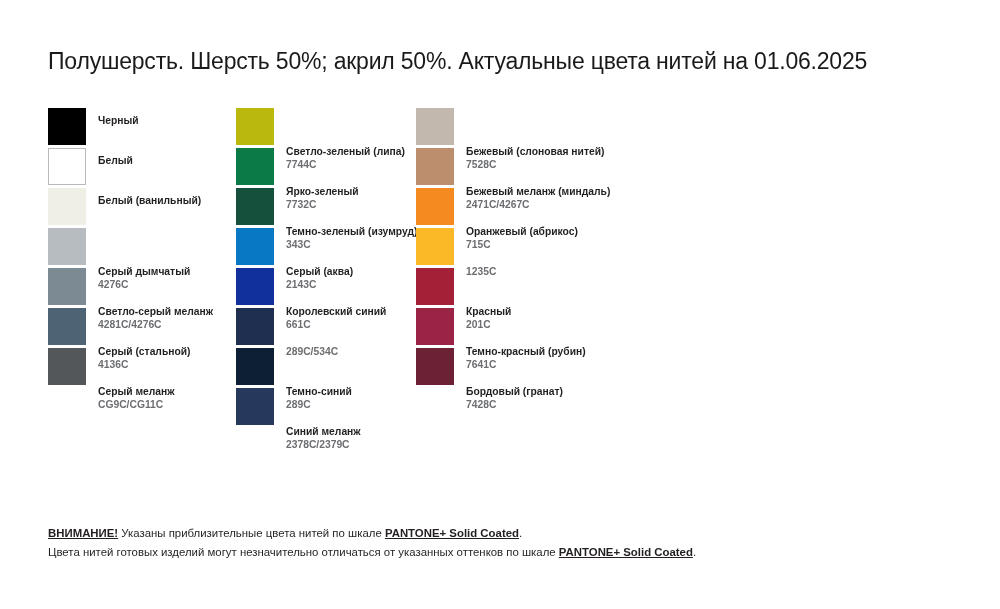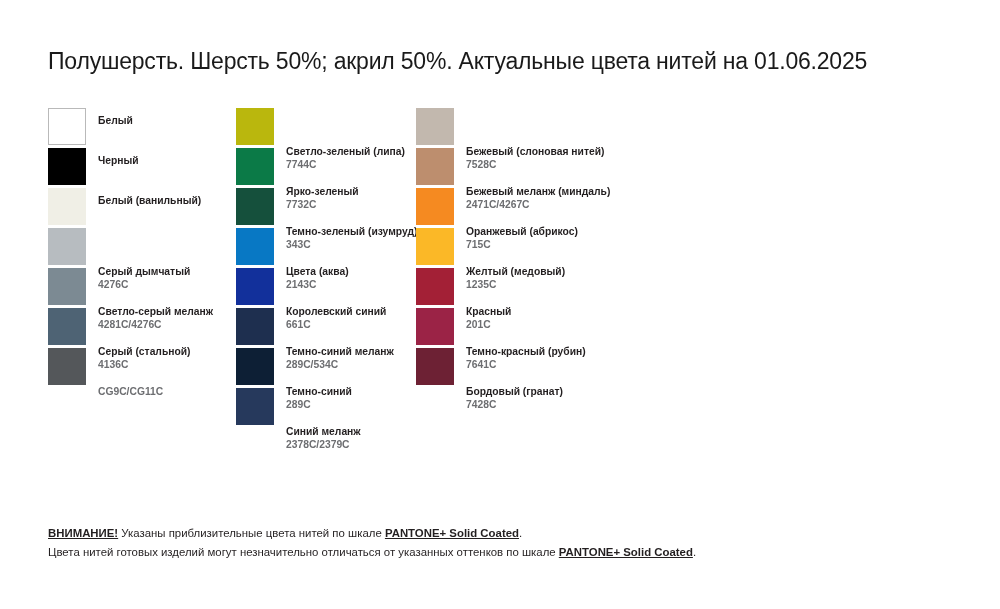--- a/index.html
+++ b/index.html
@@ -102,29 +102,29 @@
 </head>
 <body>
 
 <div class="page">
 
   <div class="title">Полушерсть. Шерсть 50%; акрил 50%. Актуальные цвета нитей на 01.06.2025</div>
 
   <div class="columns">
     <div class="column col-0">
         <div class="swatch-row row-single">
+          <div class="swatch" style="background: rgb(0, 0, 0);"></div>
+          <div class="labels">
+            <div class="name">Черный</div>
+          </div>
+        </div>
+        <div class="swatch-row row-single">
           <div class="swatch bordered" style="background: rgb(255, 255, 255);"></div>
           <div class="labels">
             <div class="name">Белый</div>
-          </div>
-        </div>
-        <div class="swatch-row row-single">
-          <div class="swatch" style="background: rgb(0, 0, 0);"></div>
-          <div class="labels">
-            <div class="name">Черный</div>
           </div>
         </div>
         <div class="swatch-row row-single">
           <div class="swatch" style="background: rgb(240, 239, 230);"></div>
           <div class="labels">
             <div class="name">Белый (ванильный)</div>
           </div>
         </div>
         <div class="swatch-row row-double">
           <div class="swatch" style="background: rgb(183, 188, 192);"></div>
@@ -143,20 +143,21 @@
         <div class="swatch-row row-double">
           <div class="swatch" style="background: rgb(78, 99, 116);"></div>
           <div class="labels">
             <div class="name">Серый (стальной)</div>
             <div class="code">4136C</div>
           </div>
         </div>
         <div class="swatch-row row-double">
           <div class="swatch" style="background: rgb(84, 87, 90);"></div>
           <div class="labels">
+            <div class="name">Серый меланж</div>
             <div class="code">CG9C/CG11C</div>
           </div>
         </div>
       </div>
     <div class="column col-1">
         <div class="swatch-row row-double">
           <div class="swatch" style="background: rgb(186, 183, 13);"></div>
           <div class="labels">
             <div class="name">Светло-зеленый (липа)</div>
             <div class="code">7744C</div>
@@ -172,35 +173,34 @@
         <div class="swatch-row row-double">
           <div class="swatch" style="background: rgb(21, 80, 60);"></div>
           <div class="labels">
             <div class="name">Темно-зеленый (изумруд)</div>
             <div class="code">343C</div>
           </div>
         </div>
         <div class="swatch-row row-double">
           <div class="swatch" style="background: rgb(8, 120, 196);"></div>
           <div class="labels">
-            <div class="name">Цвета (аква)</div>
+            <div class="name">Серый (аква)</div>
             <div class="code">2143C</div>
           </div>
         </div>
         <div class="swatch-row row-double">
           <div class="swatch" style="background: rgb(18, 48, 155);"></div>
           <div class="labels">
             <div class="name">Королевский синий</div>
             <div class="code">661C</div>
           </div>
         </div>
         <div class="swatch-row row-double">
           <div class="swatch" style="background: rgb(30, 47, 79);"></div>
           <div class="labels">
-            <div class="name">Темно-синий меланж</div>
             <div class="code">289C/534C</div>
           </div>
         </div>
         <div class="swatch-row row-double">
           <div class="swatch" style="background: rgb(13, 31, 53);"></div>
           <div class="labels">
             <div class="name">Темно-синий</div>
             <div class="code">289C</div>
           </div>
         </div>
@@ -230,21 +230,20 @@
         <div class="swatch-row row-double">
           <div class="swatch" style="background: rgb(245, 138, 33);"></div>
           <div class="labels">
             <div class="name">Оранжевый (абрикос)</div>
             <div class="code">715C</div>
           </div>
         </div>
         <div class="swatch-row row-double">
           <div class="swatch" style="background: rgb(251, 184, 39);"></div>
           <div class="labels">
-            <div class="name">Желтый (медовый)</div>
             <div class="code">1235C</div>
           </div>
         </div>
         <div class="swatch-row row-double">
           <div class="swatch" style="background: rgb(163, 32, 54);"></div>
           <div class="labels">
             <div class="name">Красный</div>
             <div class="code">201C</div>
           </div>
         </div>

